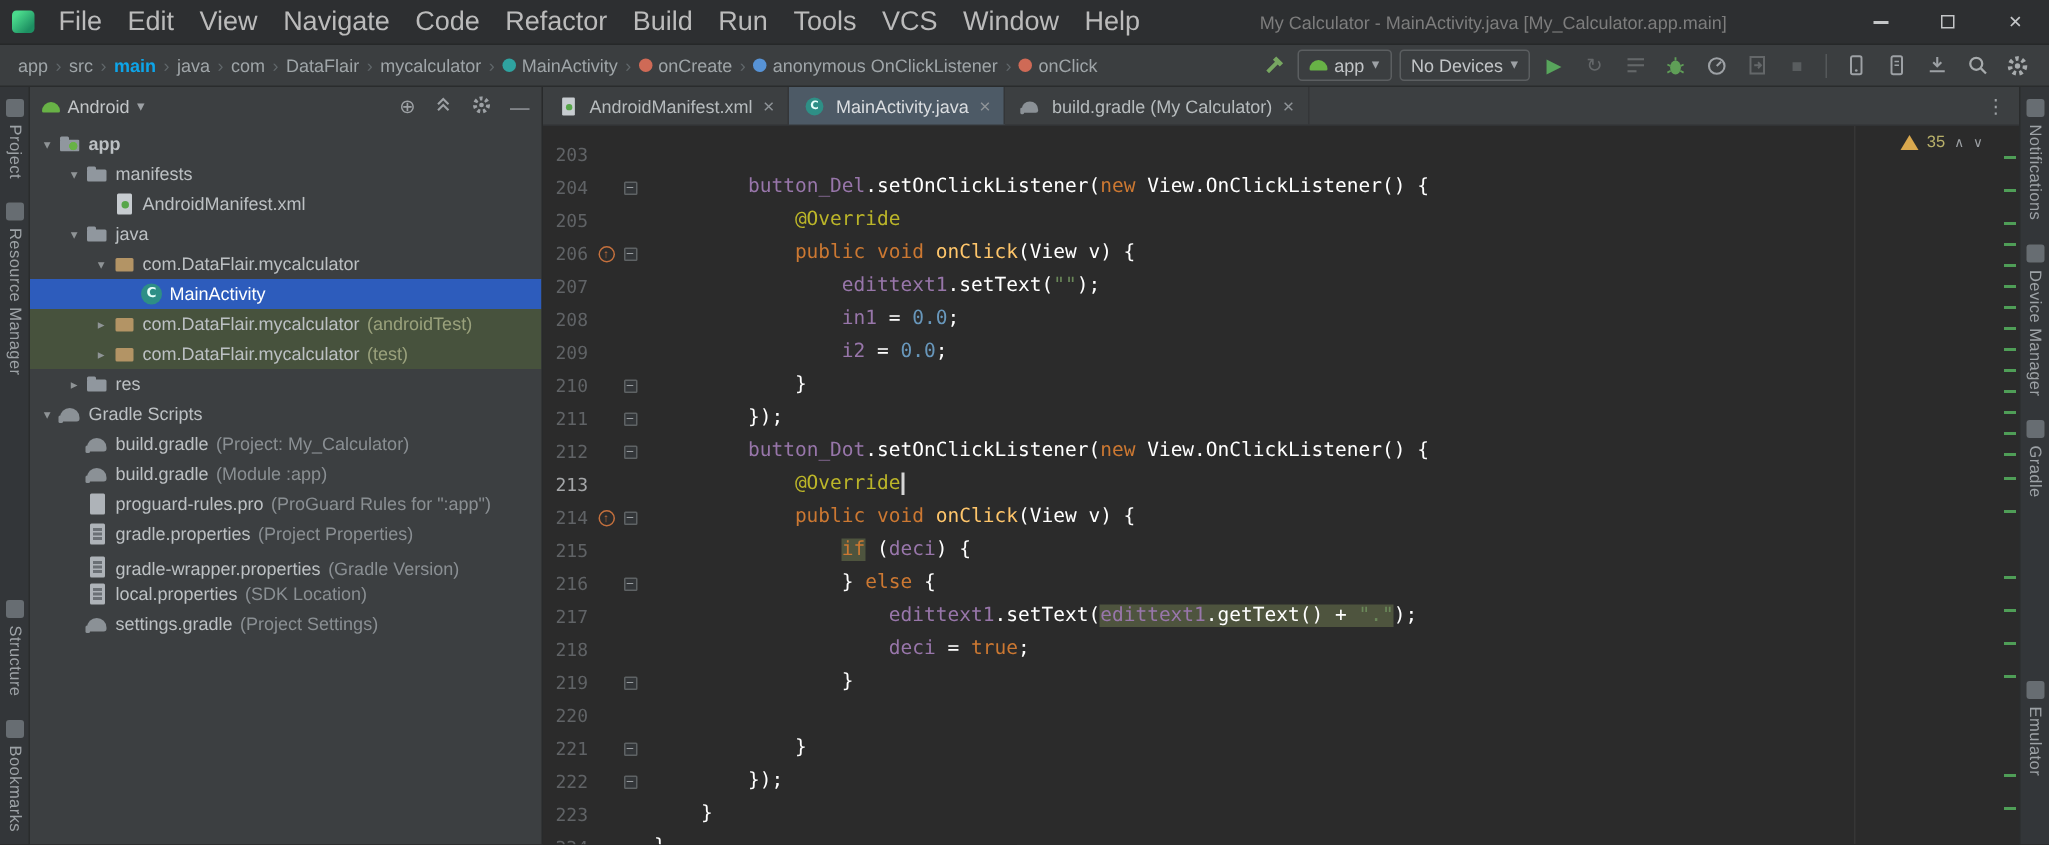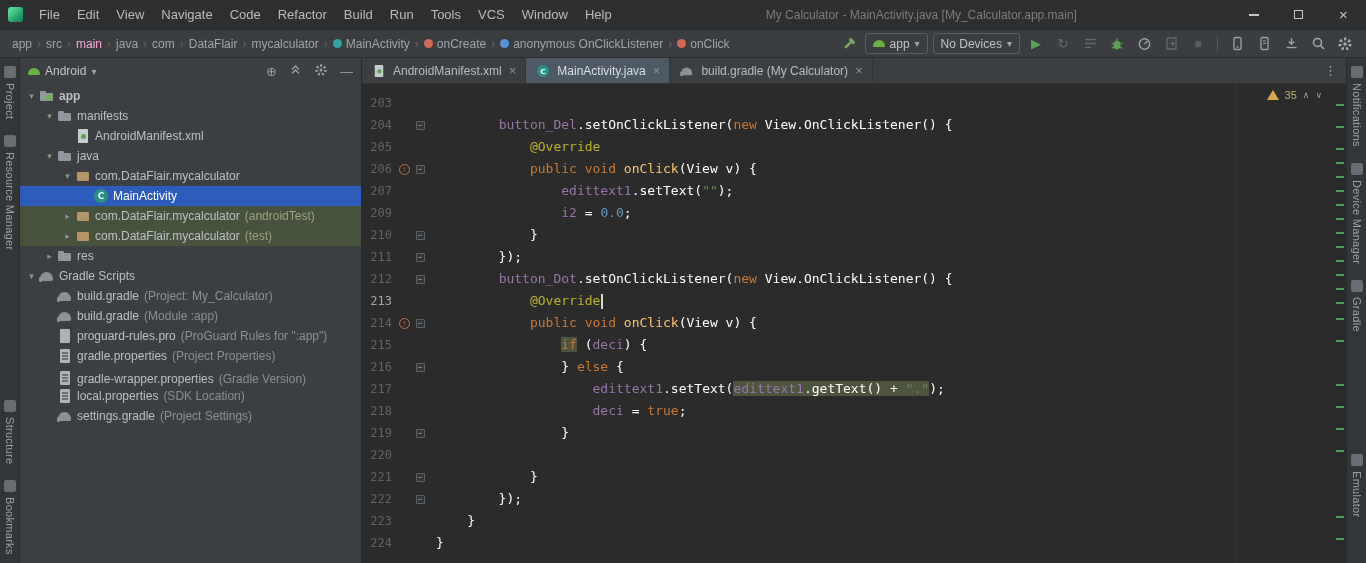--- a/index.html
+++ b/index.html
@@ -4,32 +4,32 @@
 <style>
   *{margin:0;padding:0;box-sizing:border-box}
   html,body{width:1366px;height:563px;overflow:hidden}
   body{background:#2b2b2b;font-family:"Liberation Sans","DejaVu Sans",sans-serif;color:#bbb;-webkit-font-smoothing:antialiased}
   .app{width:1366px;height:563px;display:flex;flex-direction:column}
 
   
   .titlebar{height:30px;background:#2d2f31;display:flex;align-items:center;padding-left:8px;border-bottom:1px solid #262829;flex:none}
   .as-logo{width:15px;height:15px;border-radius:3px;background:linear-gradient(135deg,#4ada8c 20%,#1d8f62 80%);margin-right:8px;flex:none}
   .menus{display:flex;gap:1px}
-  .menu-item{padding:4px 8px;font-size:13px;color:#bbb;border-radius:3px;cursor:default;white-space:nowrap}
+  .menu-item{padding:4px 8px;font-size:18px;color:#bbb;border-radius:3px;cursor:default;white-space:nowrap}
   .win-title{flex:1;text-align:center;color:#7d7d7d;font-size:12px;white-space:nowrap;overflow:hidden}
   .win-controls{display:flex;margin-left:8px}
   .wc{width:45px;height:30px;display:flex;align-items:center;justify-content:center;color:#c4c6c8;font-size:15px}
   .wc-min{width:10px;height:2px;background:#c4c6c8}
   .wc-max{width:9px;height:9px;border:1.2px solid #c4c6c8}
 
   
   .navbar{height:28px;background:#3b3e40;display:flex;align-items:center;padding:0 10px;border-bottom:1px solid #2a2c2d;flex:none}
   .breadcrumb{display:flex;align-items:center;font-size:12px;color:#9fa5a8;white-space:nowrap;overflow:hidden}
   .bc-item{display:inline-flex;align-items:center;padding:1px 2px}
-  .bc-bold{color:#f9a8d4;font-weight:400}
+  .bc-bold{color:#0ea5e9;font-weight:700}
   .bc-sep{color:#61676a;margin:0 3px}
   .bc-ico{width:9px;height:9px;border-radius:50%;display:inline-block;margin-right:4px}
   .nav-toolbar{margin-left:auto;display:flex;align-items:center;gap:5px;flex:none}
   .combo{display:flex;align-items:center;gap:5px;border:1px solid #5b5e60;border-radius:3px;padding:0 7px;font-size:12px;color:#c2c5c7;height:21px}
   .combo .dd{color:#9da1a5;font-size:10px}
   .tbico{width:22px;height:22px;display:flex;align-items:center;justify-content:center;font-size:13px;color:#a7abad}
   .dis{opacity:.38}
   .tb-sep{width:1px;height:16px;background:#55585a;margin:0 3px}
   .play-glyph{color:#58a55c;font-size:13px}
   .stop-glyph{color:#8b8f93;font-size:12px}
@@ -484,20 +484,26 @@
               </span>
               <pre class="ct"><span class="tok-pl">            </span><span class="tok-kw">public void </span><span class="tok-mth">onClick</span><span class="tok-pl">(View v) {</span></pre>
             </div>
             <div class="cl">
               <span class="ln">207</span>
               <span class="gico"></span>
               <span class="gfold"></span>
               <pre class="ct"><span class="tok-pl">                </span><span class="tok-fld">edittext1</span><span class="tok-pl">.setText(</span><span class="tok-str">""</span><span class="tok-pl">);</span></pre>
             </div>
             <div class="cl">
+              <span class="ln">208</span>
+              <span class="gico"></span>
+              <span class="gfold"></span>
+              <pre class="ct"><span class="tok-pl">                </span><span class="tok-fld">in1</span><span class="tok-pl"> = </span><span class="tok-num">0.0</span><span class="tok-pl">;</span></pre>
+            </div>
+            <div class="cl">
               <span class="ln">209</span>
               <span class="gico"></span>
               <span class="gfold"></span>
               <pre class="ct"><span class="tok-pl">                </span><span class="tok-fld">i2</span><span class="tok-pl"> = </span><span class="tok-num">0.0</span><span class="tok-pl">;</span></pre>
             </div>
             <div class="cl">
               <span class="ln">210</span>
               <span class="gico"></span>
               <span class="gfold">
                 <span class="fold">−</span>

